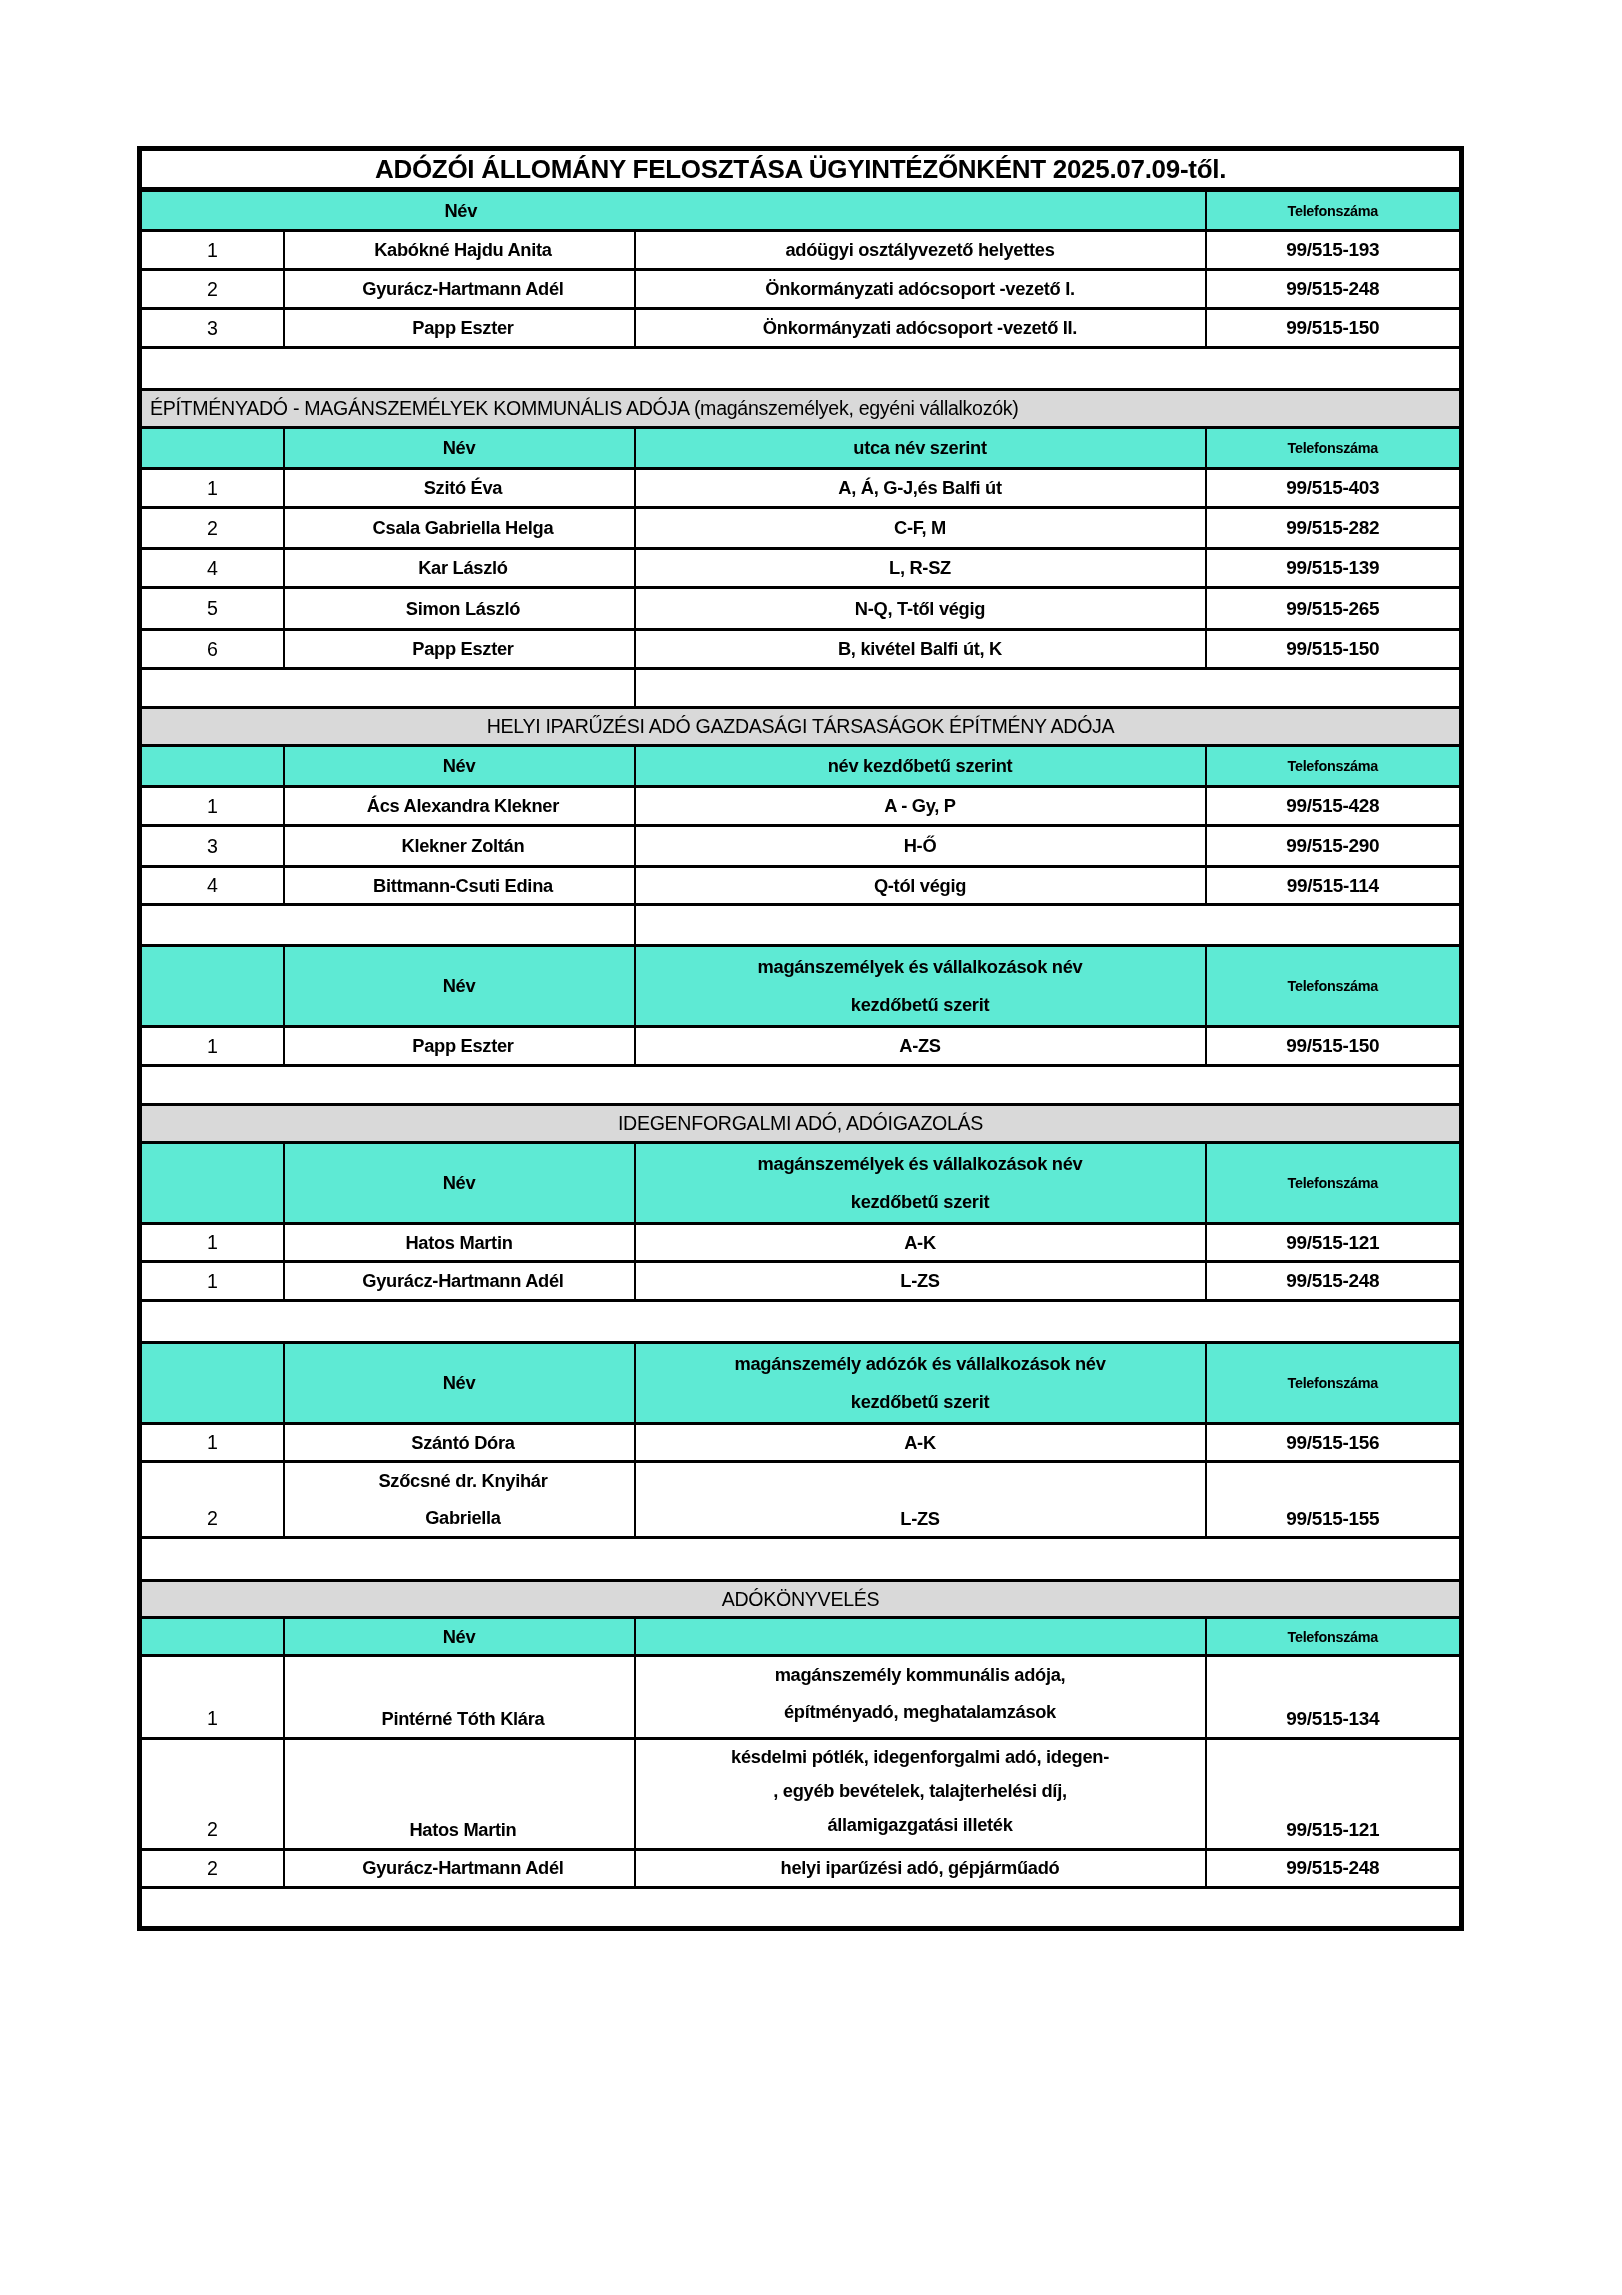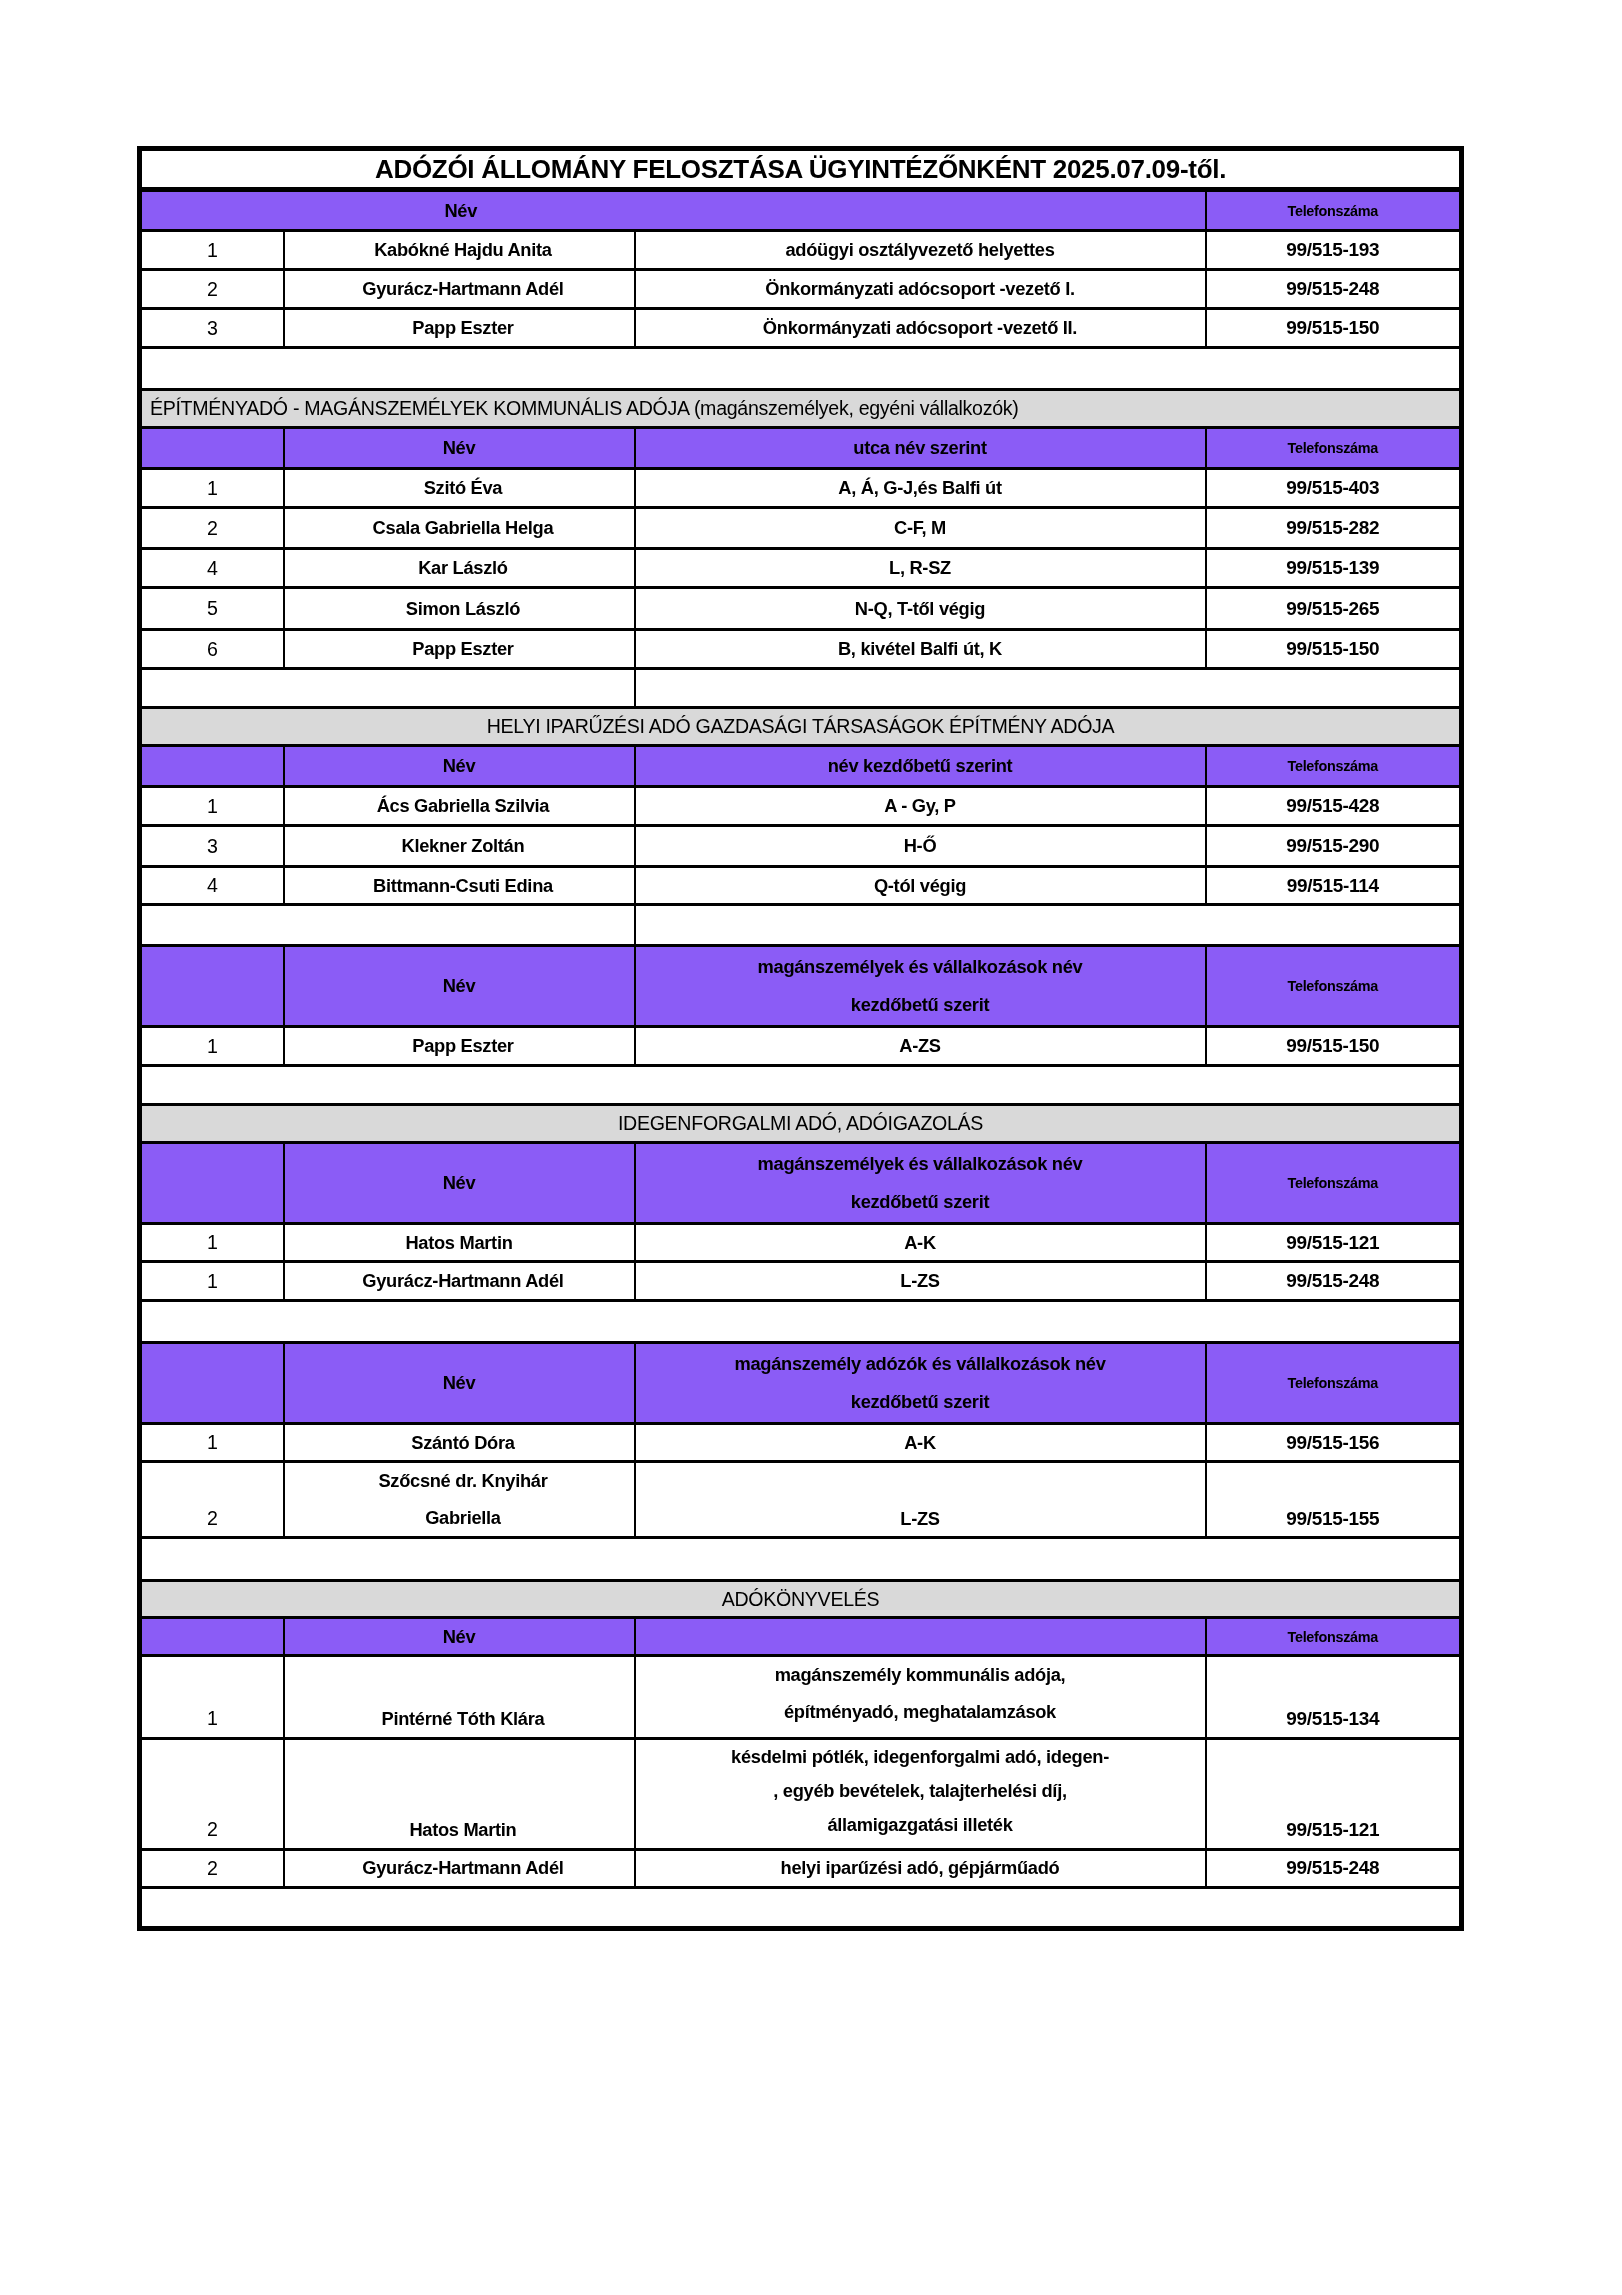--- a/index.html
+++ b/index.html
@@ -29,21 +29,21 @@
     letter-spacing:-0.3px;
   }
   .title-cell{
     font-size:26px;font-weight:700;text-align:center;
     background:#fff;border-bottom-width:5.2px;
   }
   .sec{
     font-size:19.6px;font-weight:400;text-align:center;background:#d9d9d9;
   }
   .sec-left{text-align:left;padding-left:7.9px;}
-  .hdr{font-size:18.3px;font-weight:700;text-align:center;background:#8b5cf6;}
+  .hdr{font-size:18.3px;font-weight:700;text-align:center;background:#5eead4;}
   .nev-span{padding-right:425px;}
   .phonehdr{font-size:14.4px;}
   .num{font-size:19.6px;font-weight:400;text-align:center;}
   .name{font-size:18.3px;font-weight:700;text-align:center;padding-left:7.9px;}
   .name-center{text-align:center;padding-left:0;}
   .duty{font-size:18.3px;font-weight:700;text-align:center;margin-left:45px;}
   .phone{font-size:19px;font-weight:700;text-align:center;}
   .pre{white-space:pre-line;}
   .lh21{line-height:2.1;}
   .lh20{line-height:2.0;}
@@ -142,21 +142,21 @@
       <td colspan="4" class="sec">HELYI IPARŰZÉSI ADÓ GAZDASÁGI TÁRSASÁGOK ÉPÍTMÉNY ADÓJA</td>
     </tr>
     <tr style="height:41px">
       <td class="hdr"></td>
       <td class="hdr">Név</td>
       <td class="hdr">név kezdőbetű szerint</td>
       <td class="hdr phonehdr">Telefonszáma</td>
     </tr>
     <tr style="height:39px">
       <td class="num">1</td>
-      <td class="name">Ács Gabriella Szilvia</td>
+      <td class="name">Ács Alexandra Klekner</td>
       <td class="duty">A - Gy, P</td>
       <td class="phone">99/515-428</td>
     </tr>
     <tr style="height:41px">
       <td class="num">3</td>
       <td class="name">Klekner Zoltán</td>
       <td class="duty">H-Ő</td>
       <td class="phone">99/515-290</td>
     </tr>
     <tr style="height:38px">

